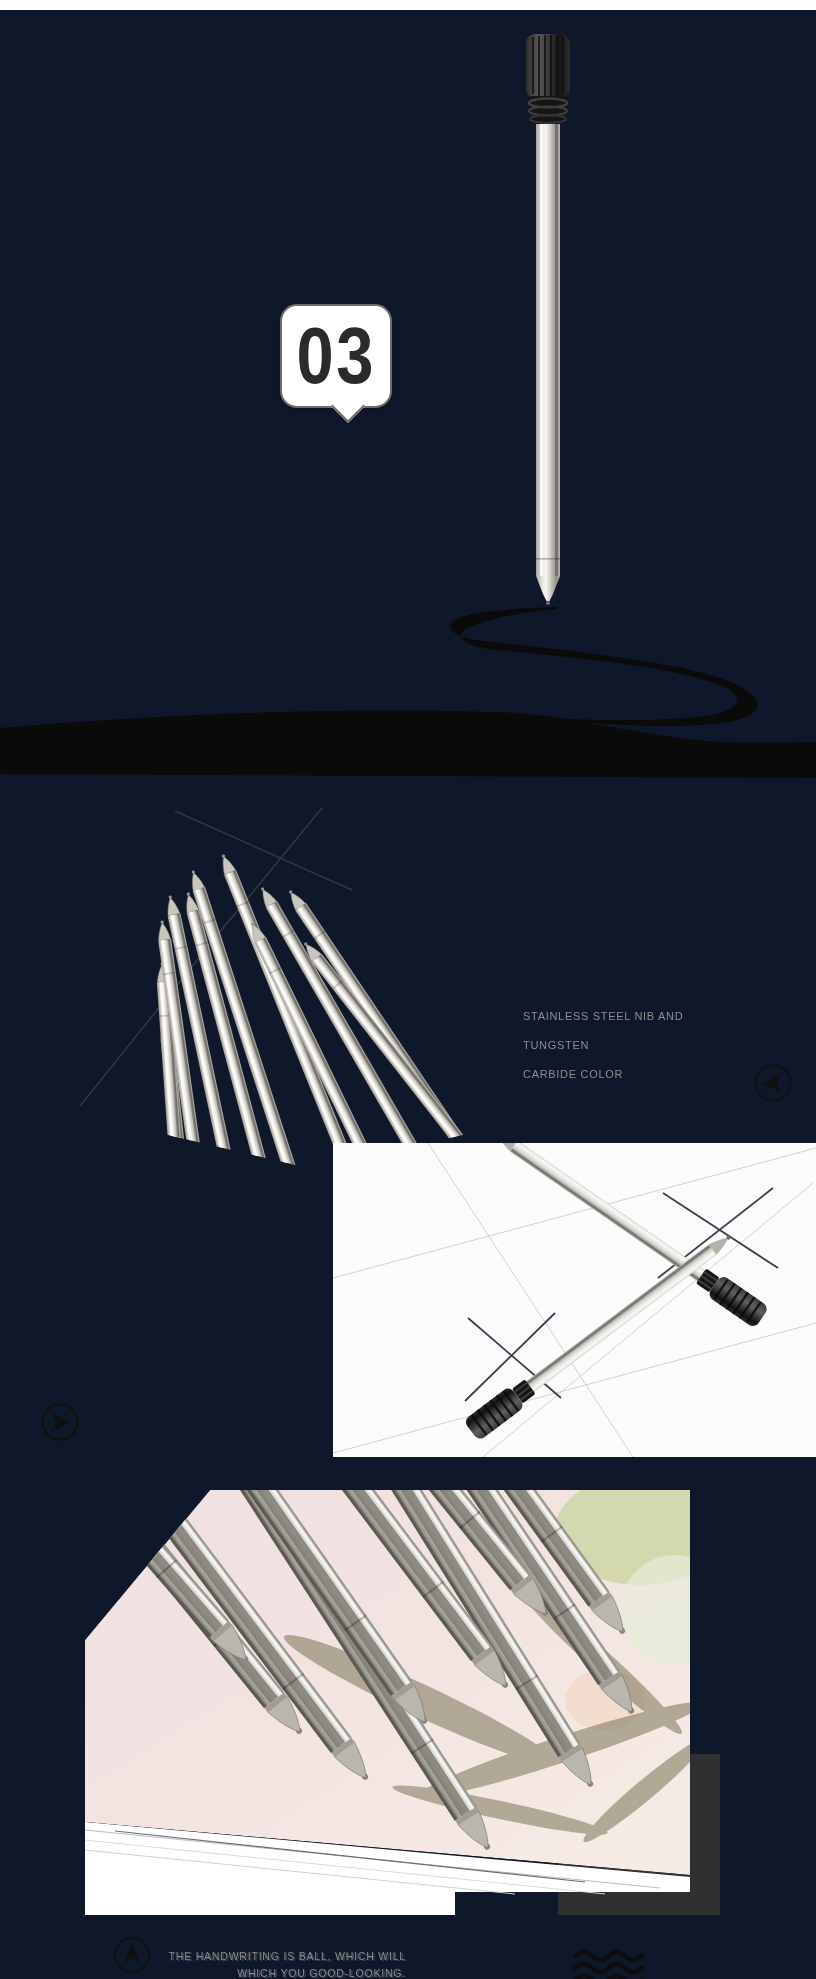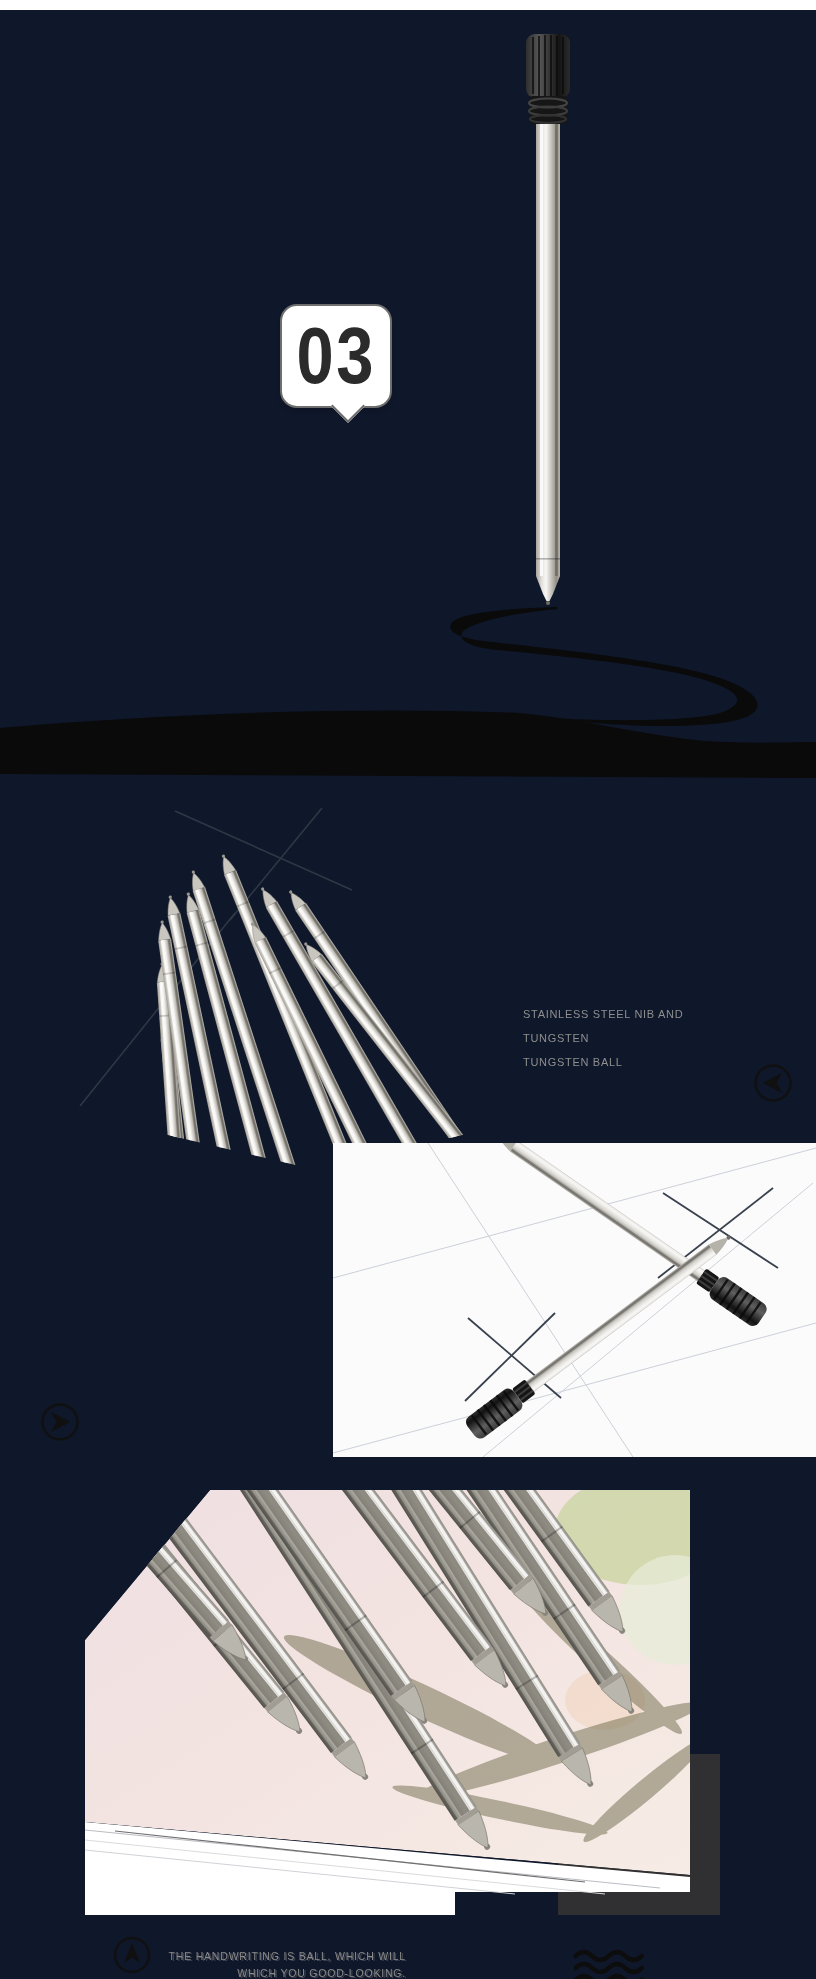--- a/index.html
+++ b/index.html
@@ -8,21 +8,21 @@
   .abs{position:absolute;}
   
   .badge{position:absolute;left:280px;top:294px;width:108px;height:100px;background:#fff;
          border:2px solid #6e6e6e;border-radius:17px;box-shadow:0 3px 4px rgba(0,0,0,.12);
          display:flex;align-items:center;justify-content:center;z-index:3;}
   .badge::after{content:"";position:absolute;left:54px;bottom:-12px;width:22px;height:22px;background:#fff;
          border-right:2px solid #6e6e6e;border-bottom:2px solid #6e6e6e;transform:rotate(45deg);}
   .badge .num{font-size:76px;font-weight:bold;color:#2b2b2b;letter-spacing:3px;
          transform:scaleX(.88) scaleY(1.05);line-height:1;}
   
-  .caption{position:absolute;color:#8f8f8f;font-size:11px;letter-spacing:.7px;line-height:24px;z-index:4;}
+  .caption{position:absolute;color:#8f8f8f;font-size:11px;letter-spacing:.7px;line-height:29px;z-index:4;}
   .caption.right{text-align:right;}
   .caption-ghost{color:#8a8a8a;font-size:10.5px;letter-spacing:.8px;line-height:17px;
          text-shadow:1.6px .8px 0 rgba(125,125,125,.45);}
   
   .photo2{position:absolute;left:50px;top:768px;width:445px;height:392px;z-index:1;
           clip-path:polygon(0 0,100% 0,100% 89%,60% 100%,0 84%);}
   .photo3{position:absolute;left:333px;top:1133px;width:483px;height:314px;background:#fbfbfc;z-index:1;overflow:hidden;}
   .photo4{position:absolute;left:85px;top:1480px;width:605px;height:425px;z-index:2;}
   .darksq{position:absolute;left:558px;top:1744px;width:162px;height:161px;background:#303032;z-index:1;}
 </style>
@@ -108,21 +108,21 @@
       <use href="#penThin" transform="translate(173,77) rotate(-22)"></use>
       <use href="#penThin" transform="translate(202,145) rotate(-26)"></use>
       <use href="#penThin" transform="translate(212,110) rotate(-30)"></use>
       <use href="#penThin" transform="translate(240,113) rotate(-34)"></use>
       <use href="#penThin" transform="translate(255,165) rotate(-38)"></use>
     </svg>
   </div>
 
   <div class="caption" style="left:523px;top:992px;width:230px;">
     <span style="display:block">STAINLESS STEEL NIB AND TUNGSTEN</span>
-    <span style="display:block">TUNGSTEN BALL</span>
+    <span style="display:block">CARBIDE COLOR</span>
   </div>
 
   <svg class="abs" style="left:751px;top:1051px;z-index:4" width="44" height="44" viewBox="0 0 44 44">
     <circle cx="22" cy="22" r="17.5" fill="none" stroke="#101010" stroke-width="2.3"></circle>
     <path d="M12,22 L31,12 L25.5,22 L31,32 Z" fill="#101010"></path>
   </svg>
 
   <div class="photo3">
     <svg width="483" height="314" viewBox="0 0 483 314">
       <defs>

